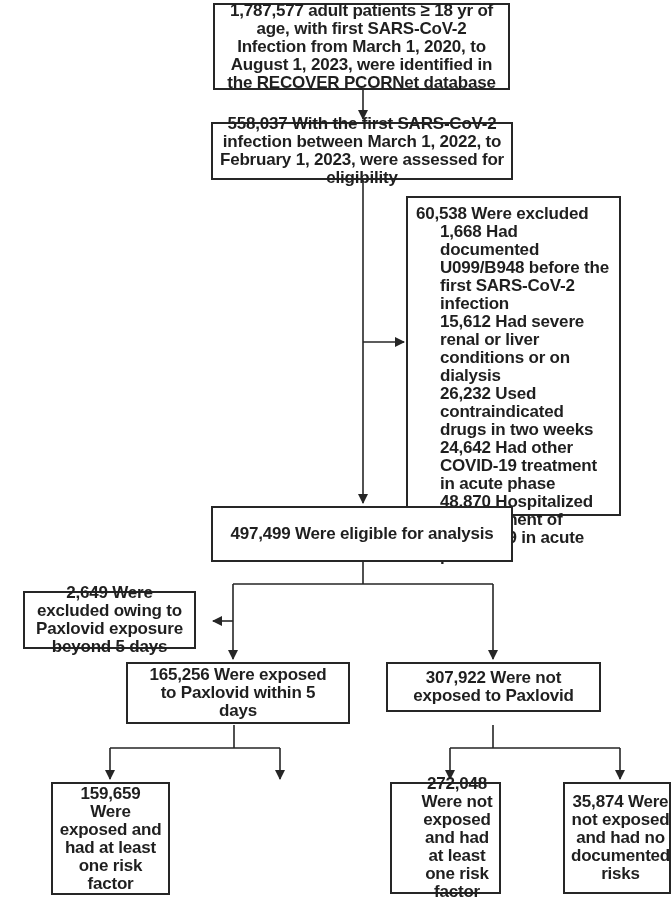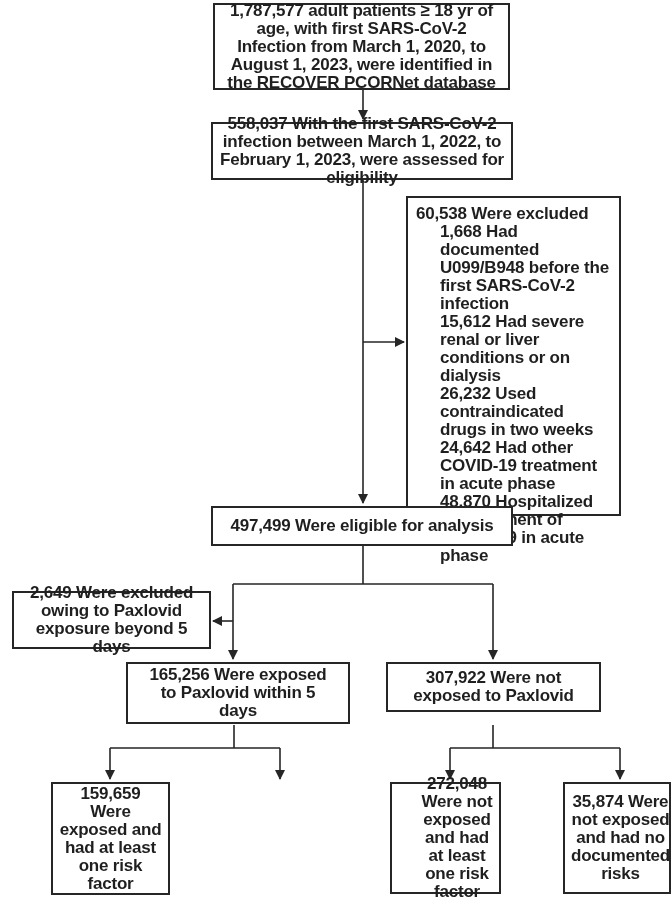--- a/index.html
+++ b/index.html
@@ -31,22 +31,22 @@
     justify-content:center;
     text-align:center;
     padding:2px 5px;
   }
   .box .txt{display:block;}
   
   #b-identified        {left:205px;top:3px;  width:297px;height:87px;}
   #b-assessed          {left:203px;top:122px;width:302px;height:58px;}
   #b-excluded-main     {left:398px;top:196px;width:215px;height:320px;
                         display:block;text-align:left;padding:7px 8px 7px 8px;}
-  #b-eligible          {left:203px;top:506px;width:302px;height:40px;}
-  #b-excluded-paxlovid {left:4px;  top:591px;width:199px;height:58px;}
+  #b-eligible          {left:203px;top:506px;width:302px;height:56px;}
+  #b-excluded-paxlovid {left:15px;  top:591px;width:173px;height:58px;}
   #b-exposed           {left:118px;top:662px;width:224px;height:62px;}
   #b-not-exposed       {left:378px;top:662px;width:215px;height:50px;}
   #b-exposed-risk      {left:43px; top:782px;width:119px;height:113px;}
   #b-exposed-norisk    {left:212px;top:782px;width:113px;height:112px;}
   #b-notexposed-risk   {left:382px;top:782px;width:111px;height:112px;padding-left:28px;}
   #b-notexposed-norisk {left:555px;top:782px;width:108px;height:112px;padding-left:12px;}
   .excl-item{padding-left:24px;}
 </style>
 </head>
 <body>

